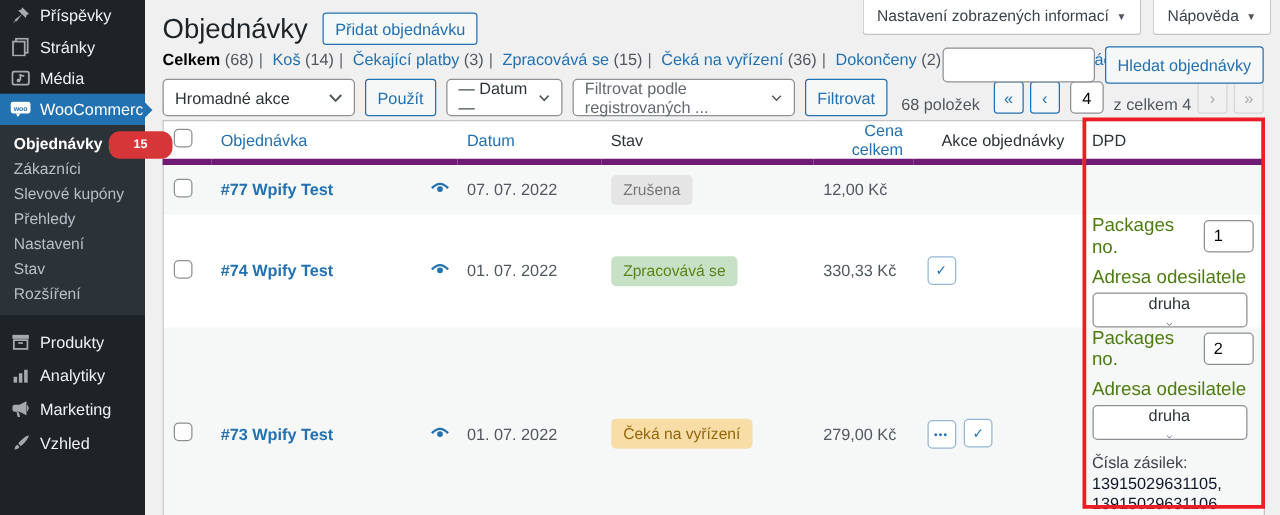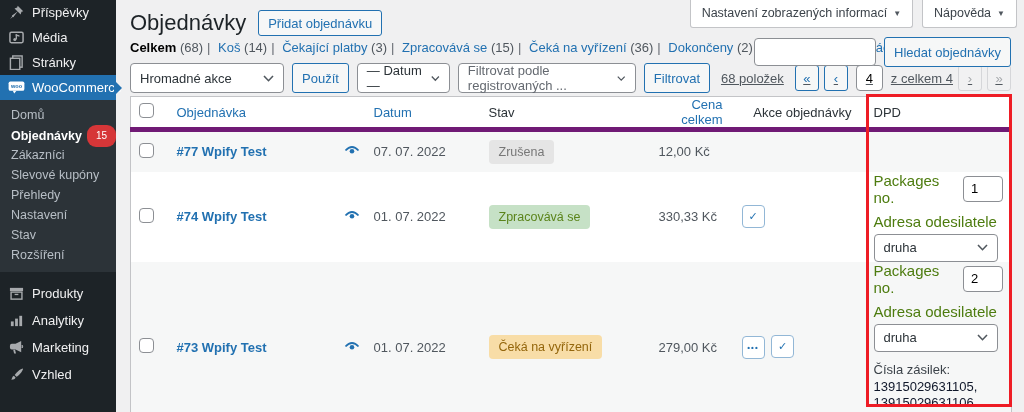--- a/index.html
+++ b/index.html
@@ -14,21 +14,21 @@
   .menu-item { height:25px; display:flex; align-items:center; gap:7px; padding:0 8px; font-size:13px; cursor:pointer; }
   .menu-item .mi { width:17px; flex:none; display:flex; justify-content:center; align-items:center; }
   .menu-item.active { background:#2271b1; color:#fff; position:relative; font-weight:400; }
   .menu-item.active::after {
     content:""; position:absolute; right:-14px; top:50%; margin-top:-8px;
     border:8px solid transparent; border-left-color:#2271b1;
   }
   .submenu { background:#2c3338; padding:5px 0 7px; }
   .submenu-item { height:20px; line-height:20px; padding:0 11px; color:#b8bfc6; font-size:12.5px; cursor:pointer; white-space:nowrap; }
   .submenu-item.current { color:#fff; font-weight:bold; }
-  .count-badge { display:inline-block; background:#d63638; color:#fff; border-radius:9px; padding:1px 9px; font-size:10px; font-weight:normal; margin-left:5px; vertical-align:1px; }
+  .count-badge { display:inline-block; background:#d63638; color:#fff; border-radius:9px; padding:1px 20px; font-size:10px; font-weight:bold; margin-left:5px; vertical-align:1px; }
   .bottom-group .menu-item { height:27px; }
   .gap8 { height:8px; }
 
   
   .content { position:absolute; left:116px; top:0; right:0; bottom:0; padding:0 13px 0 14px; }
 
   .screen-meta { position:absolute; top:0; right:7px; display:flex; gap:9px; z-index:3; }
   .meta-btn { background:#fff; border:1px solid #c3c4c7; border-top:none; border-radius:0 0 3px 3px;
     padding:6px 11px 7px; font-size:12.5px; color:#3c434a; display:flex; align-items:center; gap:6px; cursor:pointer; }
   .meta-caret { font-size:8px; color:#50575e; }
@@ -46,21 +46,21 @@
 
   .search-row { position:absolute; top:37px; right:13px; display:flex; gap:8px; align-items:center; }
   .search-input { width:122px; height:28px; border:1px solid #8c8f94; border-radius:4px; background:#fff; padding:0 6px; font-size:13px; }
   .btn-h30 { height:30px; }
 
   .tablenav { margin-top:4px; height:32px; display:flex; justify-content:space-between; align-items:center; }
   .tn-left { display:flex; gap:8px; align-items:center; }
   .fake-select { background:#fff; border:1px solid #8c8f94; border-radius:4px; height:30px;
     display:inline-flex; align-items:center; justify-content:space-between; padding:0 9px; color:#2c3338; cursor:pointer; gap:8px; }
   .fs-bulk { width:154px; } .fs-date { width:93px; } .fs-reg { width:178px; color:#646970; }
-  .tn-right { display:flex; align-items:center; gap:5px; color:#50575e;text-decoration:underline; }
+  .tn-right { display:flex; align-items:flex-end; gap:5px; color:#50575e; }
   .pg-btn { width:24px; height:26px; border-radius:3px; display:inline-flex; align-items:center; justify-content:center;
     font-size:13px; cursor:pointer; }
   .pg-on { background:#f6f7f7; border:1px solid #2271b1; color:#2271b1; }
   .pg-off { background:#f1f1f2; border:1px solid #d5d6d9; color:#a7aaad; cursor:default; }
   .pg-input { width:27px; height:26px; border:1px solid #8c8f94; border-radius:4px; text-align:center; font-size:13px; margin:0 3px; }
   .pg-items { margin-right:6px; }
 
   
   table.orders { width:881px; margin-top:2px; border:1px solid #c3c4c7; border-collapse:collapse; background:#fff; table-layout:fixed; }
   table.orders th, table.orders td { vertical-align:middle; text-align:left; font-weight:400; padding:0 8px; }
@@ -85,21 +85,21 @@
   .act-check { font-size:11px; }
   .act-dots { font-size:8px; letter-spacing:1px; font-weight:bold; }
   .eye-cell { text-align:center; }
 
   
   td.dpd-cell { padding:8px 10px; }
   .dpd-row1 { display:flex; align-items:center; gap:7px; }
   .dpd-label { color:#4d7c0f; font-size:15px; }
   .pkg-input { width:40px; height:26px; border:1px solid #8c8f94; border-radius:4px; padding:0 7px; font-size:13px; background:#fff; }
   .addr-label { margin-top:7px; }
-  .dpd-select { margin-top:4px; width:124px; height:28px; }
+  .dpd-select { margin-top:4px; width:124px; height:28px;flex-direction:column; }
   .ship-label { margin-top:10px; color:#3c434a; }
   .ship-link { color:#0f172a; text-decoration:none; cursor:pointer; display:inline; }
   .ship-lines { line-height:16px; margin-top:2px; }
   .gen-link { display:inline-block; margin-top:7px; color:#2271b1; text-decoration:none; cursor:pointer; }
 
   .red-box { position:absolute; left:866px; top:94px; width:146px; height:313px; border:3px solid #ee1c25; z-index:8; pointer-events:none; }
   svg { display:block; }
 </style>
 </head>
 <body>
@@ -108,55 +108,54 @@
 
   <aside class="sidebar">
     <div class="menu-item">
       <span class="mi">
         <svg width="15" height="15" viewBox="0 0 16 16">
             <path fill="#a7aaad" d="M9.3 0.8l5.9 5.9-1.9 0.6-0.9 2.8-3.2-3.2-4.7 6.1-1.5-1.5 6.1-4.7-3.2-3.2 2.8-0.9z"></path>
             <path fill="#a7aaad" d="M1.2 14.8l3.4-4.4 1 1z"></path>
           </svg>
       </span>
       <span>Příspěvky</span>
+    </div>
+    <div class="menu-item">
+      <span class="mi">
+        <svg width="15" height="15" viewBox="0 0 16 16">
+            <rect x="4" y="1" width="10" height="12" fill="none" stroke="#a7aaad" stroke-width="1.5"></rect>
+            <rect x="1.5" y="3.5" width="10" height="12" fill="#1d2327" stroke="#a7aaad" stroke-width="1.5"></rect>
+          </svg>
+      </span>
+      <span>Stránky</span>
     </div>
     <div class="menu-item">
       <span class="mi">
         <svg width="15" height="15" viewBox="0 0 16 16">
             <rect x="1" y="2.5" width="14" height="11" rx="1.5" fill="none" stroke="#a7aaad" stroke-width="1.6"></rect>
             <circle cx="6.2" cy="10" r="1.6" fill="#a7aaad"></circle>
             <rect x="7.1" y="4.5" width="1.4" height="5.5" fill="#a7aaad"></rect>
             <path d="M7.1 4.5l4 1v1.6l-4-1z" fill="#a7aaad"></path>
           </svg>
       </span>
       <span>Média</span>
     </div>
-    <div class="menu-item">
-      <span class="mi">
-        <svg width="15" height="15" viewBox="0 0 16 16">
-            <rect x="4" y="1" width="10" height="12" fill="none" stroke="#a7aaad" stroke-width="1.5"></rect>
-            <rect x="1.5" y="3.5" width="10" height="12" fill="#1d2327" stroke="#a7aaad" stroke-width="1.5"></rect>
-          </svg>
-      </span>
-      <span>Stránky</span>
-    </div>
 
     <div class="menu-item active">
       <span class="mi">
         <svg width="17" height="13" viewBox="0 0 18 14">
             <rect x="0.5" y="0.5" width="17" height="10" rx="2" fill="#fff"></rect>
             <path d="M5 10.5h4l-2.5 3z" fill="#fff"></path>
             <text x="9" y="8" text-anchor="middle" font-size="6" font-weight="bold" fill="#2271b1" font-family="Liberation Sans, sans-serif">woo</text>
           </svg>
       </span>
       <span>WooCommerce</span>
     </div>
 
     <div class="submenu">
-      <div class="submenu-item"><span>Domů</span></div>
       <div class="submenu-item current"><span>Objednávky</span><span class="count-badge">15</span></div>
       <div class="submenu-item"><span>Zákazníci</span></div>
       <div class="submenu-item"><span>Slevové kupóny</span></div>
       <div class="submenu-item"><span>Přehledy</span></div>
       <div class="submenu-item"><span>Nastavení</span></div>
       <div class="submenu-item"><span>Stav</span></div>
       <div class="submenu-item"><span>Rozšíření</span></div>
     </div>
 
     <div class="gap8"></div>

